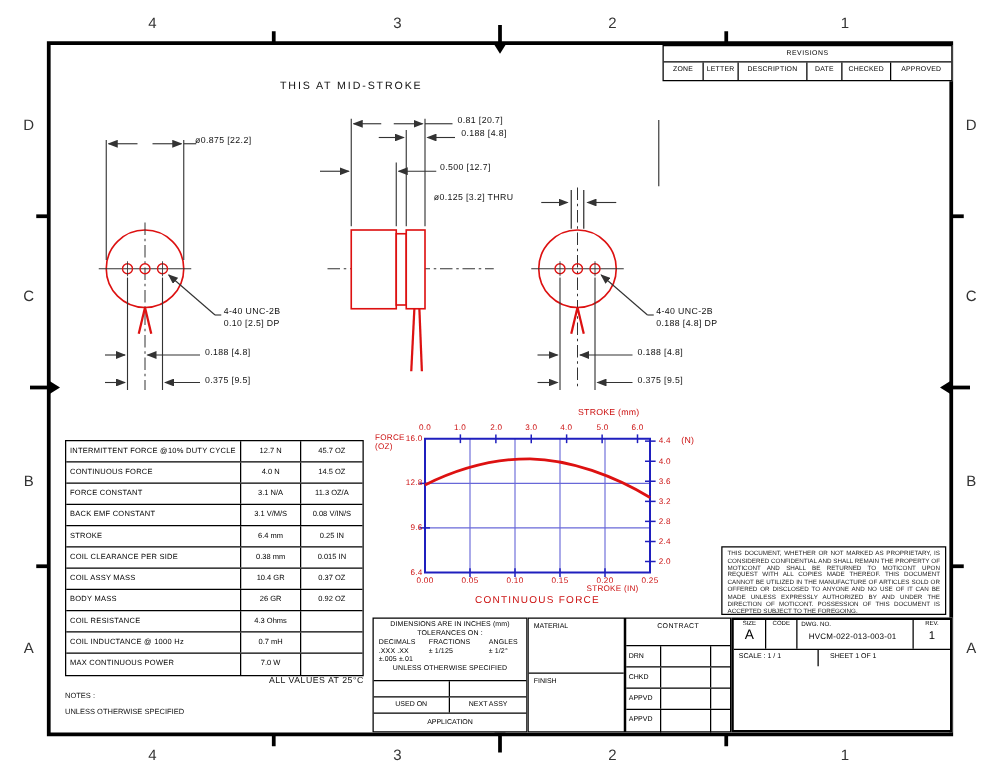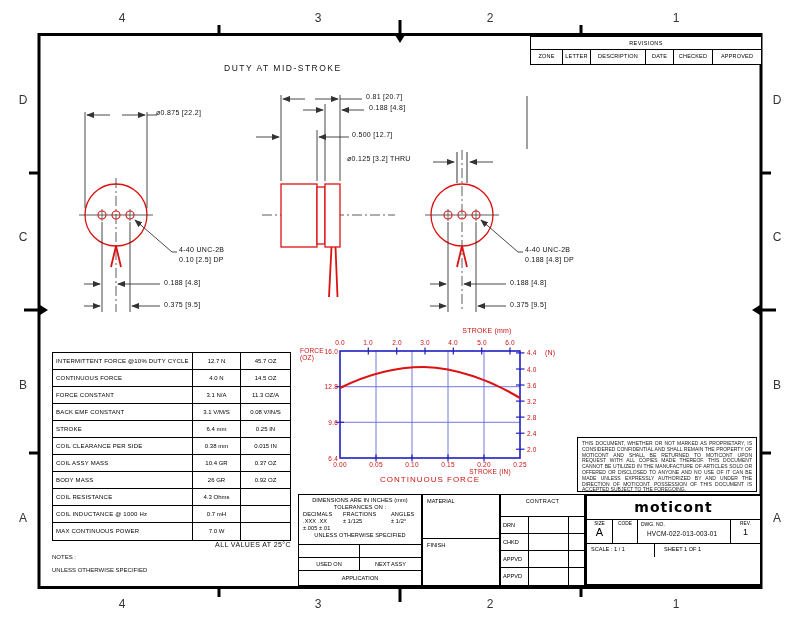--- a/index.html
+++ b/index.html
@@ -237,21 +237,21 @@
     <div class="hdr">
       <div style="width:32px">ZONE</div>
       <div style="width:28px">LETTER</div>
       <div style="width:55px">DESCRIPTION</div>
       <div style="width:28px">DATE</div>
       <div style="width:39px">CHECKED</div>
       <div style="flex:1">APPROVED</div>
     </div>
   </div>
 
-  <div class="t" style="left:224px;top:63px;font-size:8.5px;letter-spacing:1.5px">DUTY AT MID-STROKE</div>
+  <div class="t" style="left:224px;top:63px;font-size:8.5px;letter-spacing:1.5px">THIS AT MID-STROKE</div>
   <div class="t dim" style="left:156px;top:109px">ø0.875 [22.2]</div>
   <div class="t dim" style="left:366px;top:93px">0.81 [20.7]</div>
   <div class="t dim" style="left:369px;top:104px">0.188 [4.8]</div>
   <div class="t dim" style="left:352px;top:131px">0.500 [12.7]</div>
   <div class="t dim" style="left:347px;top:155px">ø0.125 [3.2] THRU</div>
   <div class="t dim" style="left:179px;top:246px">4-40 UNC-2B</div>
   <div class="t dim" style="left:179px;top:256px">0.10 [2.5] DP</div>
   <div class="t dim" style="left:164px;top:279px">0.188 [4.8]</div>
   <div class="t dim" style="left:164px;top:301px">0.375 [9.5]</div>
   <div class="t dim" style="left:525px;top:246px">4-40 UNC-2B</div>
@@ -406,21 +406,20 @@
         <div class="ce"></div>
       </div>
     <div class="cr">
         <div class="cl">APPVD</div>
         <div class="cm"></div>
         <div class="ce"></div>
       </div>
   </div>
 
   <div class="blk tb">
-    <div class="logo">moticont</div>
     <div class="r3">
       <div class="size">
         <span class="lab">SIZE</span>
         <div class="big">A</div>
       </div>
       <div class="code">
           <span class="lab">CODE</span>
         </div>
       <div class="dwg">
         <span class="lab">DWG. NO.</span>

